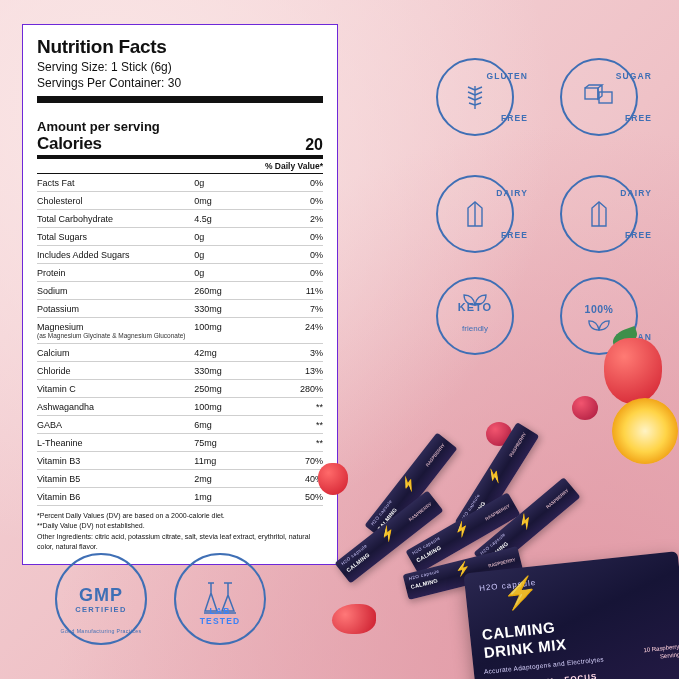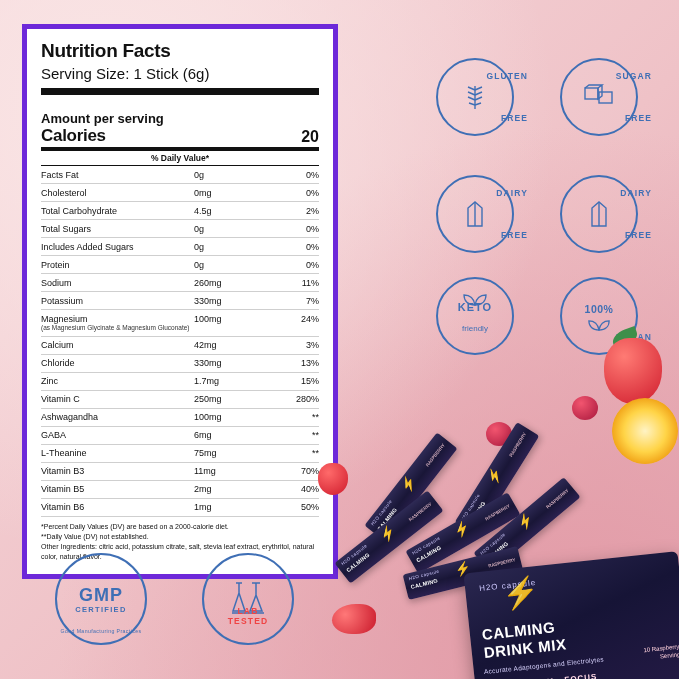--- a/index.html
+++ b/index.html
@@ -12,36 +12,36 @@
   .bg-wash{
     position:absolute;inset:0;
     background:radial-gradient(circle at 18% 18%, #fae6e6 0%, rgba(250,230,230,0) 55%),
                radial-gradient(circle at 85% 95%, #e29aa6 0%, rgba(226,154,166,0) 60%);
     pointer-events:none;
   }
 
   
   .panel{
     position:absolute;left:22px;top:24px;width:316px;
-    background:#ffffff;border:5px solid #6d28d9;
+    background:#ffffff;border:1px solid #6d28d9;
     padding:12px 14px 12px 14px;
     box-sizing:border-box;
     color:#111;
   }
   .nf-title{font-size:19px;font-weight:bold;letter-spacing:-0.3px;margin:0 0 3px 0;line-height:1.05;}
-  .nf-sub{font-size:15px;line-height:1.3;}
+  .nf-sub{font-size:12px;line-height:1.3;}
   .rule-thick{border-top:7px solid #111;margin:5px 0 0 0;}
   .rule-med{border-top:4px solid #111;margin:0;}
   .rule-black{border-top:1px solid #111;margin:0;}
 
   .amt-serv{font-size:13px;font-weight:bold;margin-top:16px;}
   .cal-row{display:flex;align-items:flex-end;justify-content:space-between;padding-bottom:1px;}
   .cal-label{font-size:17px;font-weight:bold;letter-spacing:-0.3px;}
   .cal-val{font-size:16px;font-weight:bold;}
-  .dv-head{text-align:center;font-size:8.5px;font-weight:bold;padding:2px 0 2px 0;}
+  .dv-head{text-align:right;font-size:8.5px;font-weight:bold;padding:2px 0 2px 0;}
 
   table.nf{width:100%;border-collapse:collapse;font-size:9px;}
   table.nf td{padding:3.5px 0;vertical-align:top;}
   table.nf tr td{border-bottom:1px solid #cfcfcf;}
   td.name{width:55%;}
   td.amt{width:27%;}
   td.dv{width:18%;text-align:right;}
   .indent{padding-left:11px;}
   .sub-note{font-size:6.5px;color:#333;line-height:1.25;display:block;}
   .footnotes{font-size:7px;line-height:1.45;padding-top:5px;color:#111;}
@@ -75,22 +75,22 @@
 
   .gmp{
     position:absolute;left:55px;top:553px;width:92px;height:92px;
     border:2px solid #3f6fb5;border-radius:50%;color:#3f6fb5;box-sizing:border-box;
   }
   .gmp .big{position:absolute;left:0;width:100%;text-align:center;top:30px;font-size:18px;font-weight:bold;letter-spacing:1px;}
   .gmp .mid{position:absolute;left:0;width:100%;text-align:center;top:50px;font-size:7.5px;font-weight:bold;letter-spacing:1.3px;}
   .gmp .small{position:absolute;left:0;width:100%;text-align:center;bottom:9px;font-size:5.2px;letter-spacing:0.4px;}
 
   .lab{
-    position:absolute;left:202px;top:553px;width:92px;height:92px;
-    border:2px solid #3f6fb5;border-radius:50%;color:#ef4444;box-sizing:border-box;
+    position:absolute;left:174px;top:553px;width:92px;height:92px;
+    border:2px solid #3f6fb5;border-radius:50%;color:#3b82f6;box-sizing:border-box;
   }
   .lab .ltxt{position:absolute;left:0;width:100%;text-align:center;font-size:8.5px;font-weight:bold;letter-spacing:1.2px;line-height:1.25;bottom:16px;}
   .lab .flasks{position:absolute;left:50%;top:26px;transform:translateX(-50%);}
 
   
   .pouch{
     position:absolute;left:470px;top:562px;width:215px;height:135px;
     background:linear-gradient(160deg,#2a2750 0%,#161436 45%,#241a45 100%);
     transform:rotate(-6deg);border-radius:6px;
     box-shadow:0 6px 18px rgba(0,0,0,0.35);
@@ -130,20 +130,21 @@
   .leaf{position:absolute;left:612px;top:330px;width:26px;height:16px;background:#3e8f4a;border-radius:60% 0 60% 0;transform:rotate(-20deg);}
 </style>
 </head>
 <body>
 
 <div class="bg-wash"></div>
 
 <div class="panel">
   <div class="nf-title">Nutrition Facts</div>
   <div class="nf-sub">Serving Size: 1 Stick (6g)</div>
+  <div class="nf-sub">Servings Per Container: 30</div>
   <div class="rule-thick"></div>
   <div class="amt-serv">Amount per serving</div>
   <div class="cal-row">
     <span class="cal-label">Calories</span>
     <span class="cal-val">20</span>
   </div>
   <div class="rule-med"></div>
   <div class="dv-head">% Daily Value*</div>
   <div class="rule-black"></div>
 
@@ -196,25 +197,20 @@
         </tr>
         <tr>
           <td class="name">Calcium</td>
           <td class="amt">42mg</td>
           <td class="dv">3%</td>
         </tr>
         <tr>
           <td class="name">Chloride</td>
           <td class="amt">330mg</td>
           <td class="dv">13%</td>
-        </tr>
-        <tr>
-          <td class="name">Zinc</td>
-          <td class="amt">1.7mg</td>
-          <td class="dv">15%</td>
         </tr>
         <tr>
           <td class="name">Vitamin C</td>
           <td class="amt">250mg</td>
           <td class="dv">280%</td>
         </tr>
         <tr>
           <td class="name">Ashwagandha</td>
           <td class="amt">100mg</td>
           <td class="dv">**</td>

